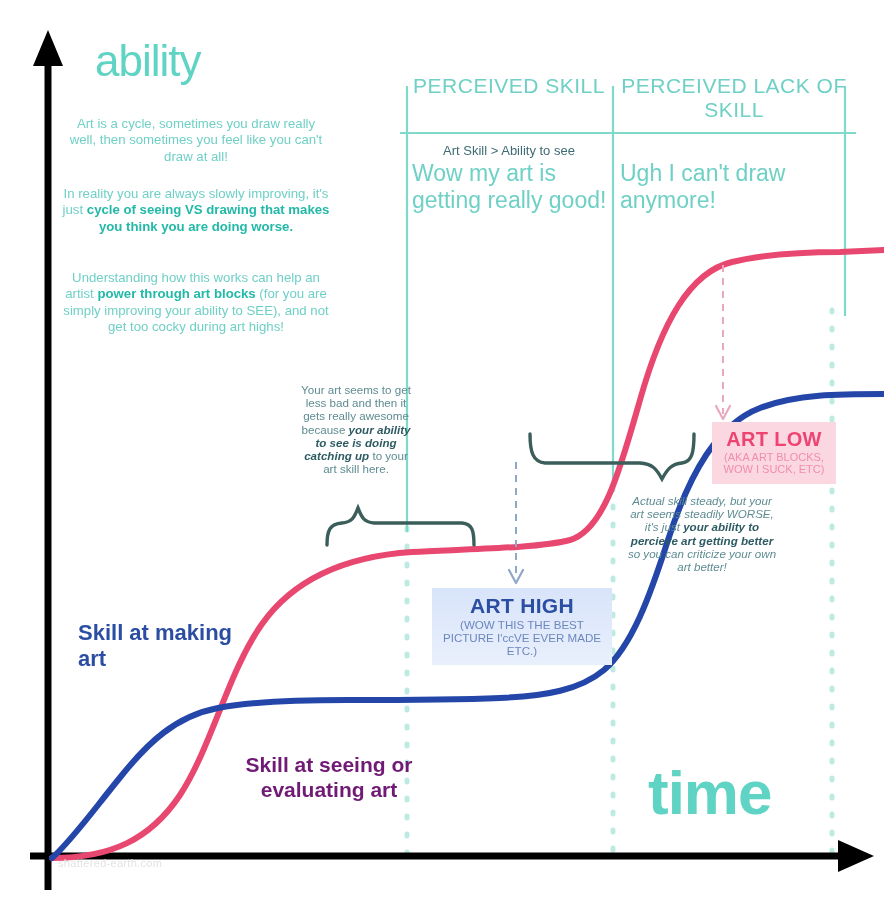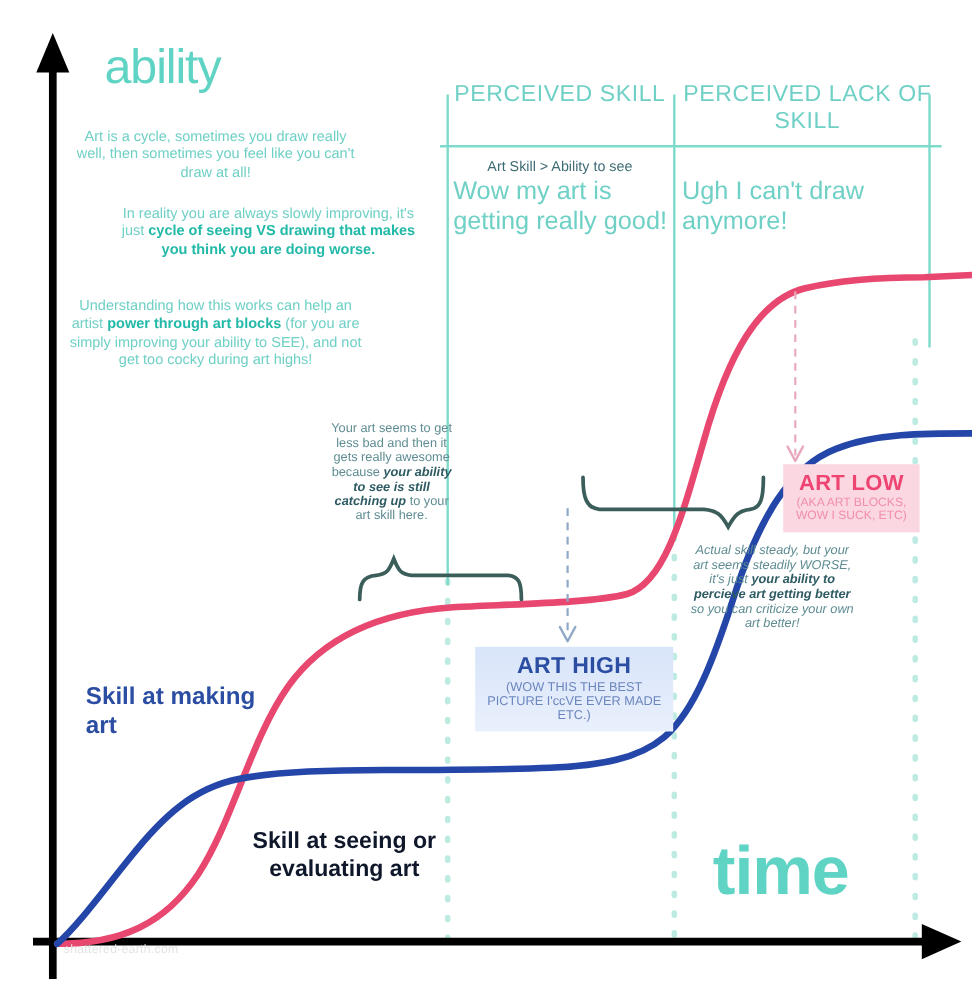--- a/index.html
+++ b/index.html
@@ -26,21 +26,21 @@
     color:#5FD3C4; font-weight:700; text-align:left;
   }
 
   
   .intro{
     width:268px; left:62px; text-align:center;
     font-size:13.2px; line-height:16.4px; color:#6FD0C6;
   }
   .intro b{color:#23B9A8; font-weight:bold;}
   #intro-1{top:116px;}
-  #intro-2{top:186px;margin-left:48px;}
+  #intro-2{top:186px;}
   #intro-3{top:270px;}
 
   
   .col-head{
     text-align:center; color:#6FD0C6;
     font-size:21px; line-height:24px; letter-spacing:.5px;
   }
   #head-1{left:410px; top:74px; width:198px;}
   #head-2{left:616px; top:74px; width:236px;}
 
@@ -57,22 +57,22 @@
   }
   #quote-1{left:412px; top:160px; width:196px;}
   #quote-2{left:620px; top:160px; width:196px;}
 
   
   #label-blue{
     left:78px; top:620px; width:170px;
     font-size:22px; line-height:26px; font-weight:bold; color:#2B4EA2;
   }
   #label-pink{
-    left:208px; top:752px; width:210px;
-    font-size:21px; line-height:25px; font-weight:bold; color:#0f172a;
+    left:224px; top:752px; width:210px;
+    font-size:21px; line-height:25px; font-weight:bold; color:#701a75;
     text-align:center;
   }
 
   
   .note{
     text-align:center; color:#5E8C92;
     font-size:11.6px; line-height:13.2px;
   }
   .note b{color:#2E5B63; font-weight:bold; font-style:italic;}
   #note-left{left:300px; top:383px; width:112px;}
@@ -197,21 +197,21 @@
   <div class="abs col-head" id="head-1">PERCEIVED SKILL</div>
   <div class="abs col-sub" id="sub-1">Art Skill &gt; Ability to see</div>
   <div class="abs col-quote" id="quote-1">Wow my art is getting really good!</div>
 
   <div class="abs col-head" id="head-2">PERCEIVED LACK OF SKILL</div>
   <div class="abs col-quote" id="quote-2">Ugh I can't draw anymore!</div>
 
   <div class="abs" id="label-blue">Skill at making art</div>
   <div class="abs" id="label-pink">Skill at seeing or evaluating art</div>
 
-  <div class="abs note" id="note-left"><span>Your art seems to get less bad and then it gets really awesome because </span><b>your ability to see is still catching up</b><span> to your art skill here.</span></div>
+  <div class="abs note" id="note-left"><span>Your art seems to get less bad and then it gets really awesome because </span><b>your ability to see is doing catching up</b><span> to your art skill here.</span></div>
 
   <div class="abs note" id="note-right"><span>Actual skill steady, but your art seems steadily WORSE, it's just </span><b>your ability to percieve art getting better</b><span> so you can criticize your own art better!</span></div>
 
   <div class="abs callout" id="callout-high">
     <div class="big">ART HIGH</div>
     <div class="small">(WOW THIS THE BEST PICTURE I'ccVE EVER MADE ETC.)</div>
   </div>
 
   <div class="abs callout" id="callout-low">
     <div class="big">ART LOW</div>

